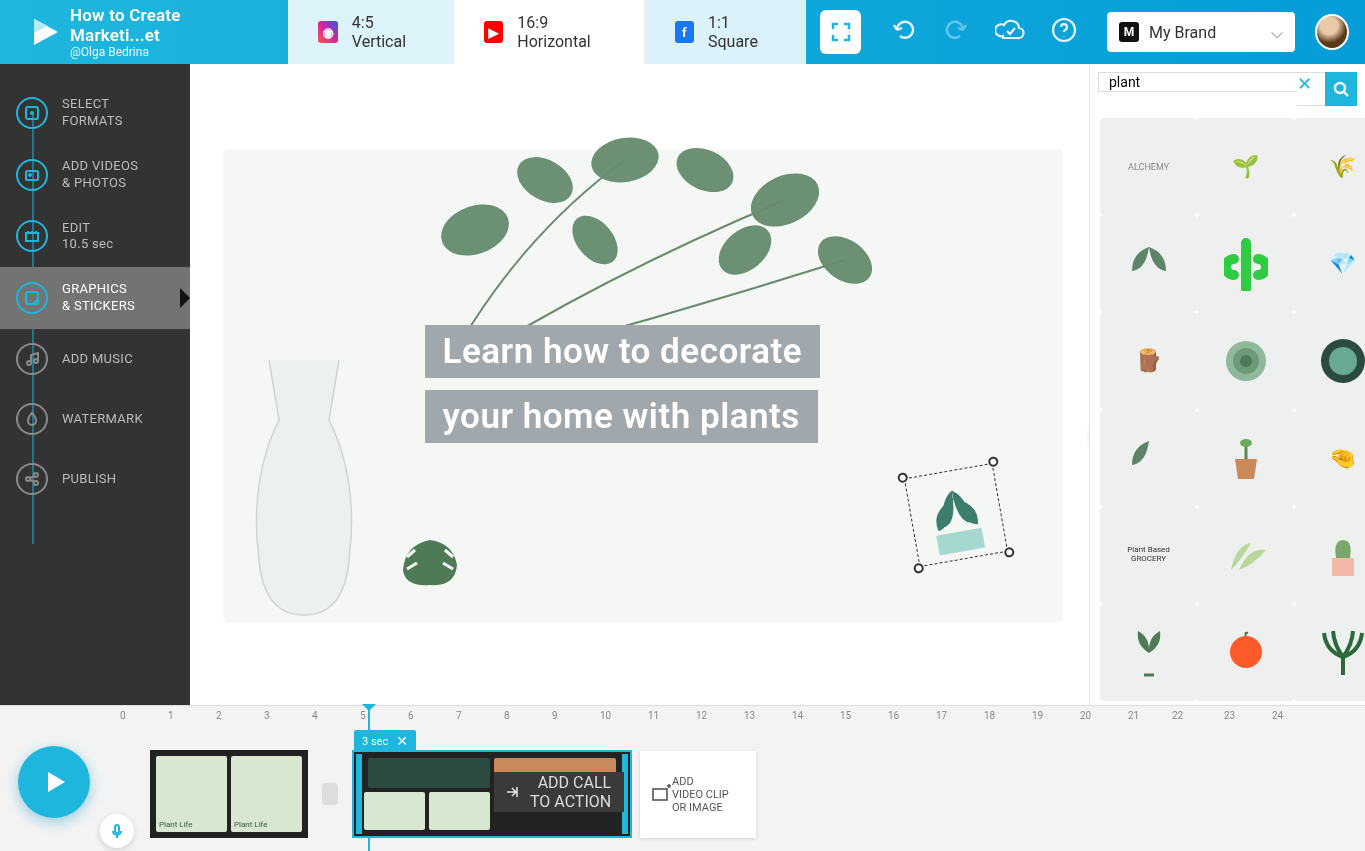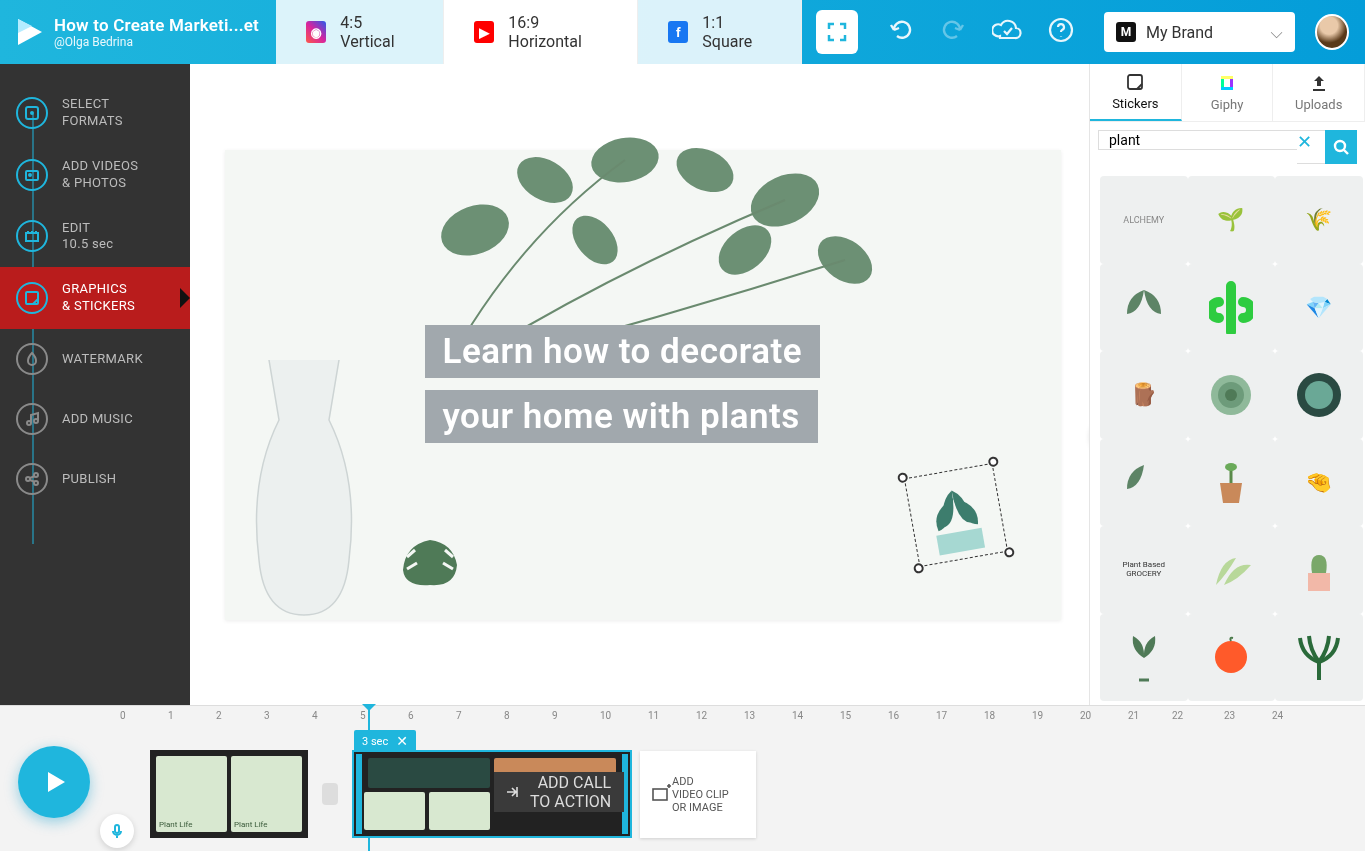--- a/index.html
+++ b/index.html
@@ -1,19 +1,19 @@
 <!DOCTYPE html>
 <html><head>
 <meta charset="utf-8">
 <style>
 * { margin:0; padding:0; box-sizing:border-box; font-family:-apple-system,BlinkMacSystemFont,"Segoe UI",Roboto,sans-serif; }
 body { width:1365px; height:851px; overflow:hidden; background:#fff; }
 
 
-.topbar { height:64px; background:linear-gradient(to right,#1fb6dd,#049dd9); display:flex; align-items:center; color:#fff; }
+.topbar { height:64px; background:linear-gradient(to right,#1fb6dd,#049dd9); display:flex; align-items:center; color:#fff;padding-left:16px; }
 .logo-block { display:flex; align-items:center; gap:10px; padding:0 14px; width:290px; }
 .logo-icon svg { display:block; }
 .title-block { font-size:17px; font-weight:600; letter-spacing:.2px; }
 .subtitle { font-size:12px; opacity:.9; }
 .format-tabs { display:flex; height:64px; }
 .format-tab { display:flex; align-items:center; gap:14px; padding:0 30px; background:#fff; color:#333; font-size:16px; border-right:1px solid #eee; cursor:pointer; }
 .format-tab.inactive { background:rgba(255,255,255,.85); }
 .format-tab.active { background:#fff; }
 .sq-ico { width:22px; height:22px; border-radius:3px; display:flex; align-items:center; justify-content:center; color:#fff; font-weight:bold; font-size:13px; }
 .sq-ig { background:linear-gradient(45deg,#fd5949,#d6249f,#285AEB); }
@@ -25,21 +25,21 @@
 .brand-select { margin-left:30px; background:#fff; border-radius:4px; height:40px; width:200px; display:flex; align-items:center; padding:0 12px; gap:10px; color:#333; cursor:pointer; }
 .brand-m { background:#111; color:#fff; font-weight:700; width:20px; height:20px; border-radius:3px; display:flex; align-items:center; justify-content:center; font-size:12px; }
 .brand-caret { margin-left:auto; color:#888; }
 .avatar { margin-left:20px; margin-right:16px; width:36px; height:36px; border-radius:50%; background:radial-gradient(circle at 40% 30%,#e9c9a9 30%,#5a3a1a 60%); border:2px solid #fff; cursor:pointer; }
 
 
 .sidebar { position:absolute; top:64px; left:0; width:190px; bottom:146px; background:#333; color:#bcbcbc; padding-top:18px; z-index:5;}
 .step { display:flex; align-items:center; gap:14px; padding:14px 16px; cursor:pointer; position:relative; font-size:13px; letter-spacing:.3px; }
 .step .ring { width:32px; height:32px; border:2px solid #1fb6dd; border-radius:50%; flex:0 0 32px; display:flex; align-items:center; justify-content:center; color:#1fb6dd; }
 .step .txt { line-height:1.3; }
-.step.active { background:#b91c1c; color:#fff; }
+.step.active { background:#737373; color:#fff; }
 .step.active::after { content:""; position:absolute; right:-10px; top:50%; transform:translateY(-50%); border:10px solid transparent; border-left-color:#111; }
 .step.done .ring, .step .ring { }
 .vline { position:absolute; left:32px; top:50px; width:2px; height:430px; background:#1fb6dd; opacity:.5; z-index:-1;}
 .step .ring.grey { border-color:#8a8a8a; color:#8a8a8a; }
 
 
 .canvas-wrap { position:absolute; top:64px; left:190px; right:276px; bottom:146px; background:#fff; display:flex; align-items:center; justify-content:center;padding-left:6px; }
 .canvas { width:836px; height:470px; background:#f4f7f4; position:relative; box-shadow:0 1px 4px rgba(0,0,0,.08); overflow:visible; }
 .leaf { position:absolute; }
 .headline { position:absolute; left:200px; top:175px; }
@@ -185,37 +185,37 @@
         </svg>
       </div>
     <div class="txt">
         <div>GRAPHICS</div>
         <div>&amp; STICKERS</div>
       </div>
   </div>
   <div class="step">
     <div class="ring grey">
         <svg width="16" height="16" viewBox="0 0 16 16" fill="none" stroke="currentColor" stroke-width="2">
-          <path d="M8 2c3 3 4 5 4 8a4 4 0 1 1-8 0c0-3 1-5 4-8z"></path>
-        </svg>
-      </div>
-    <div class="txt">
-        <div>WATERMARK</div>
-      </div>
-  </div>
-  <div class="step">
-    <div class="ring grey">
-        <svg width="16" height="16" viewBox="0 0 16 16" fill="none" stroke="currentColor" stroke-width="2">
           <circle cx="5" cy="12" r="2"></circle>
           <circle cx="12" cy="10" r="2"></circle>
           <path d="M7 12V4l7-2v8"></path>
         </svg>
       </div>
     <div class="txt">
         <div>ADD MUSIC</div>
+      </div>
+  </div>
+  <div class="step">
+    <div class="ring grey">
+        <svg width="16" height="16" viewBox="0 0 16 16" fill="none" stroke="currentColor" stroke-width="2">
+          <path d="M8 2c3 3 4 5 4 8a4 4 0 1 1-8 0c0-3 1-5 4-8z"></path>
+        </svg>
+      </div>
+    <div class="txt">
+        <div>WATERMARK</div>
       </div>
   </div>
   <div class="step">
     <div class="ring grey">
         <svg width="16" height="16" viewBox="0 0 16 16" fill="none" stroke="currentColor" stroke-width="2">
           <circle cx="4" cy="8" r="2"></circle>
           <circle cx="12" cy="4" r="2"></circle>
           <circle cx="12" cy="12" r="2"></circle>
           <path d="M6 7l5-2M6 9l5 2"></path>
         </svg>
@@ -306,44 +306,20 @@
       </div>
     <div class="float-btn" style="right:-110px;bottom:10px">
         <svg width="16" height="16" viewBox="0 0 16 16" fill="none" stroke="#333" stroke-width="2">
           <path d="M3 8a5 5 0 1 1 2 4M3 8l-2-3M3 8l3-1"></path>
         </svg>
       </div>
   </div>
 </div>
 
 <div class="rpanel">
-  <div class="rtabs">
-    <div class="rtab active">
-      <svg width="20" height="20" viewBox="0 0 20 20" fill="none" stroke="#333" stroke-width="1.8">
-          <rect x="3" y="3" width="14" height="14" rx="2"></rect>
-          <path d="M12 17l5-5"></path>
-        </svg>
-      <span>Stickers</span>
-    </div>
-    <div class="rtab">
-      <svg width="20" height="20" viewBox="0 0 20 20">
-          <rect x="4" y="3" width="3" height="14" fill="#0f9"></rect>
-          <rect x="13" y="6" width="3" height="11" fill="#93f"></rect>
-          <rect x="4" y="3" width="12" height="3" fill="#ff6"></rect>
-          <rect x="4" y="14" width="12" height="3" fill="#0cf"></rect>
-        </svg>
-      <span>Giphy</span>
-    </div>
-    <div class="rtab">
-      <svg width="20" height="20" viewBox="0 0 20 20" fill="#333">
-          <path d="M10 3l5 5h-3v5H8V8H5l5-5zM4 16h12v2H4z"></path>
-        </svg>
-      <span>Uploads</span>
-    </div>
-  </div>
   <div class="rsearch">
     <input value="plant" style="">
     <div class="clear">✕</div>
     <div class="go">
         <svg width="18" height="18" viewBox="0 0 18 18" fill="none" stroke="#fff" stroke-width="2.4">
           <circle cx="8" cy="8" r="5"></circle>
           <path d="M12 12l4 4"></path>
         </svg>
       </div>
   </div>

